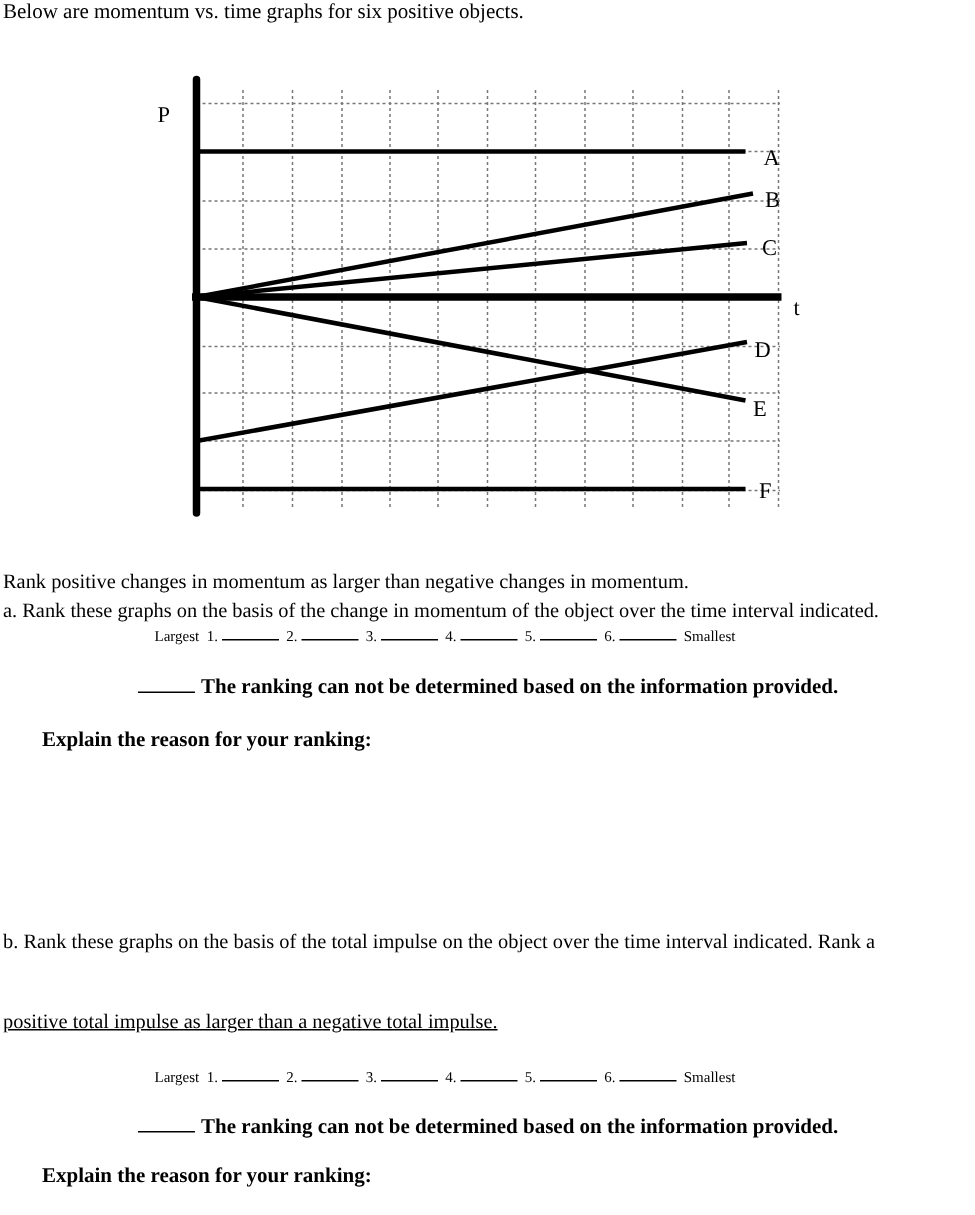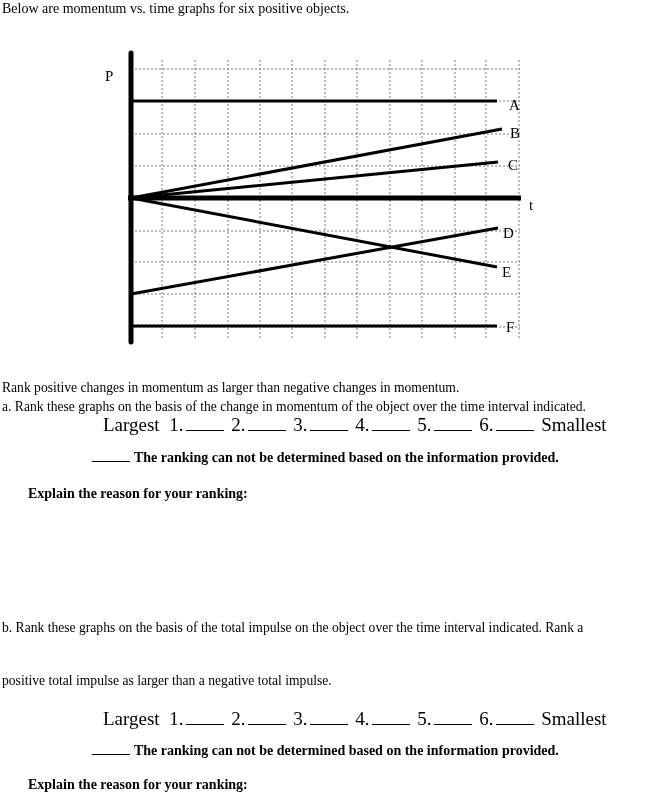--- a/index.html
+++ b/index.html
@@ -3,21 +3,21 @@
 <meta charset="utf-8">
 <style>
   html, body { margin:0; padding:0; background:#ffffff; }
   body {
     width:650px; height:810px; position:relative; overflow:hidden;
     font-family:"Liberation Serif", serif; color:#000; font-size:14px;
   }
   .abs { position:absolute; white-space:nowrap; }
   .intro { left:2px; top:1px; font-size:14px; }
   .q { left:2px; font-size:13.6px; line-height:17px; }
-  .rank-row { left:103px; font-size:19px; }
+  .rank-row { left:103px; font-size:10px; }
   .rank-row span { display:inline-block; }
   .blank { display:inline-block; width:38px; border-bottom:1px solid #000; height:12px; vertical-align:baseline; margin:0 2px 0 3px; }
   .blank-lead { width:38px; margin:0 4px 0 0; }
   .nd-row { left:92px; font-size:14px;font-weight:bold; }
   .explain { left:28px; font-size:14px;font-weight:bold; }
   svg { position:absolute; left:0; top:0; }
   .gl { font-family:"Liberation Serif", serif; font-size:15px; }
 </style>
 </head>
 <body>
@@ -84,21 +84,21 @@
   <span>Smallest</span>
 </div>
 
 <div class="abs nd-row" style="top:449px;">
   <span class="blank blank-lead"></span><span>The ranking can not be determined based on the information provided.</span>
 </div>
 
 <div class="abs explain" style="top:486px;">Explain the reason for your ranking:</div>
 
 <div class="abs q" style="top:619px;">b. Rank these graphs on the basis of the total impulse on the object over the time interval indicated. Rank a</div>
-<div class="abs q" style="top:672px;">positive total impulse as larger than a negative total impulse.</div>
+<div class="abs q" style="top:672px;text-decoration:underline;">positive total impulse as larger than a negative total impulse.</div>
 
 <div class="abs rank-row" style="top:708px;">
   <span>Largest</span>&nbsp;
   <span>1.</span><span class="blank"></span>
   <span>2.</span><span class="blank"></span>
   <span>3.</span><span class="blank"></span>
   <span>4.</span><span class="blank"></span>
   <span>5.</span><span class="blank"></span>
   <span>6.</span><span class="blank"></span>
   <span>Smallest</span>

